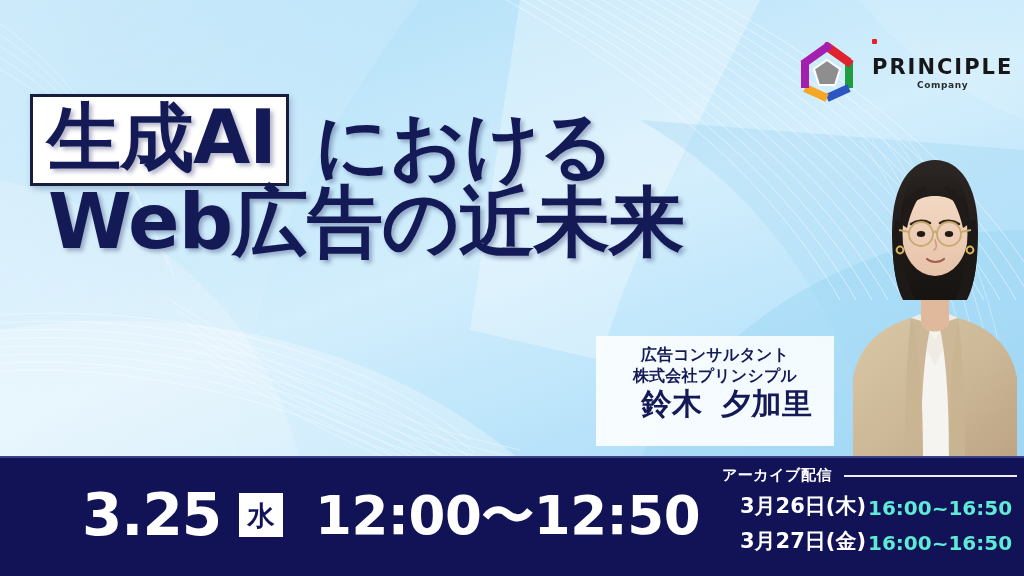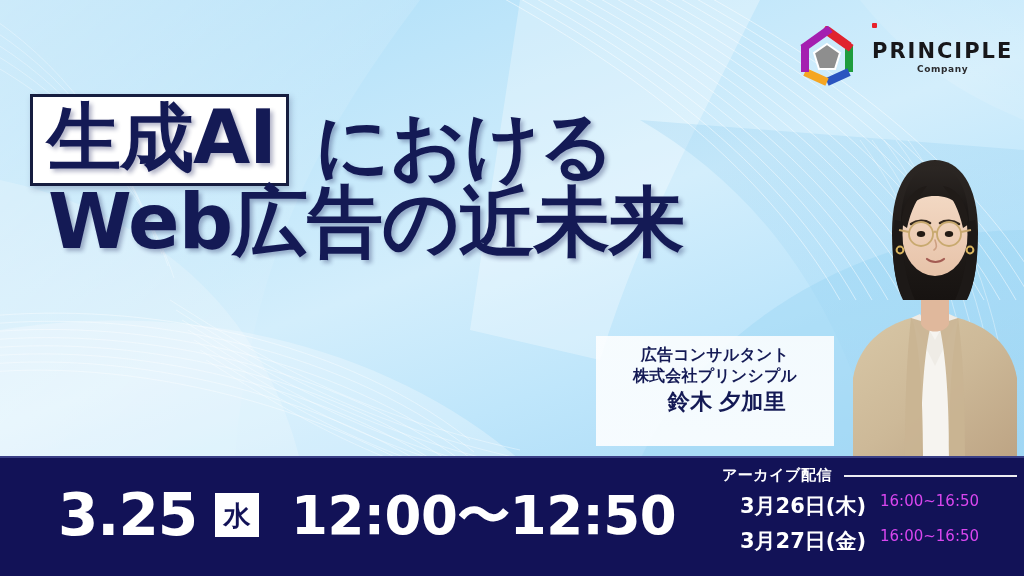--- a/index.html
+++ b/index.html
@@ -20,21 +20,21 @@
   .bg-svg {
     position: absolute;
     inset: 0;
     width: 1024px;
     height: 576px;
   }
 
   
   .logo-wrap {
     position: absolute;
-    top: 26px;
+    top: 42px;
     left: 796px;
     display: flex;
     align-items: center;
     gap: 14px;
   }
   .logo-mark { width: 62px; height: 60px; display:block; }
   .logo-text { line-height: 1; padding-top: 3px; }
   .logo-word {
     font-family: "DejaVu Sans", "Liberation Sans", sans-serif;
     font-weight: 700;
@@ -118,23 +118,23 @@
   }
   .name-role {
     font-family: "DejaVu Sans", "Liberation Sans", sans-serif;
     font-weight: 700;
     font-size: 16px;
     line-height: 1.32;
     color: #141a55;
     letter-spacing: 0.2px;
   }
   .name-person {
-    font-family: Liberation Serif, serif;
-    font-weight: 700;
-    font-size: 22px;
+    font-family: Liberation Mono, monospace;
+    font-weight: 700;
+    font-size: 30px;
     line-height: 1.1;
     color: #141a55;
     margin-top: 4px;
     letter-spacing: 0.5px;
     margin-left: 24px;
   }
 
   
   .photo {
     position: absolute;
@@ -163,20 +163,21 @@
     align-items: center;
     gap: 18px;
   }
   .bb-num {
     font-family: "DejaVu Sans", "Liberation Sans", sans-serif;
     font-weight: 700;
     font-size: 58px;
     color: #ffffff;
     line-height: 1;
     letter-spacing: -1px;
+    margin-left: 24px;
   }
   .bb-dow {
     width: 44px;
     height: 44px;
     background: #ffffff;
     color: #121257;
     font-weight: 700;
     font-size: 27px;
     display: flex;
     align-items: center;
@@ -212,36 +213,36 @@
     white-space: nowrap;
   }
   .arch-rule {
     flex: 1;
     height: 2px;
     background: #ffffff;
     opacity: 0.92;
   }
   .arch-row {
     display: flex;
-    align-items: flex-start;
-    gap: 12px;
+    align-items: flex-end;
+    gap: 0;
     margin-top: 7px;
     padding-left: 18px;
   }
   .arch-date {
     font-weight: 700;
     font-size: 21px;
     color: #ffffff;
     white-space: nowrap;
     min-width: 128px;
   }
   .arch-time {
-    font-weight: 400;
-    font-size: 15px;
-    color: #d946ef;
+    font-weight: 700;
+    font-size: 20px;
+    color: #5eead4;
     white-space: nowrap;
   }
 </style>
 </head>
 <body>
 
 <div id="poster">
 
   <svg class="bg-svg" viewBox="0 0 1024 576" preserveAspectRatio="none">
     <defs>

